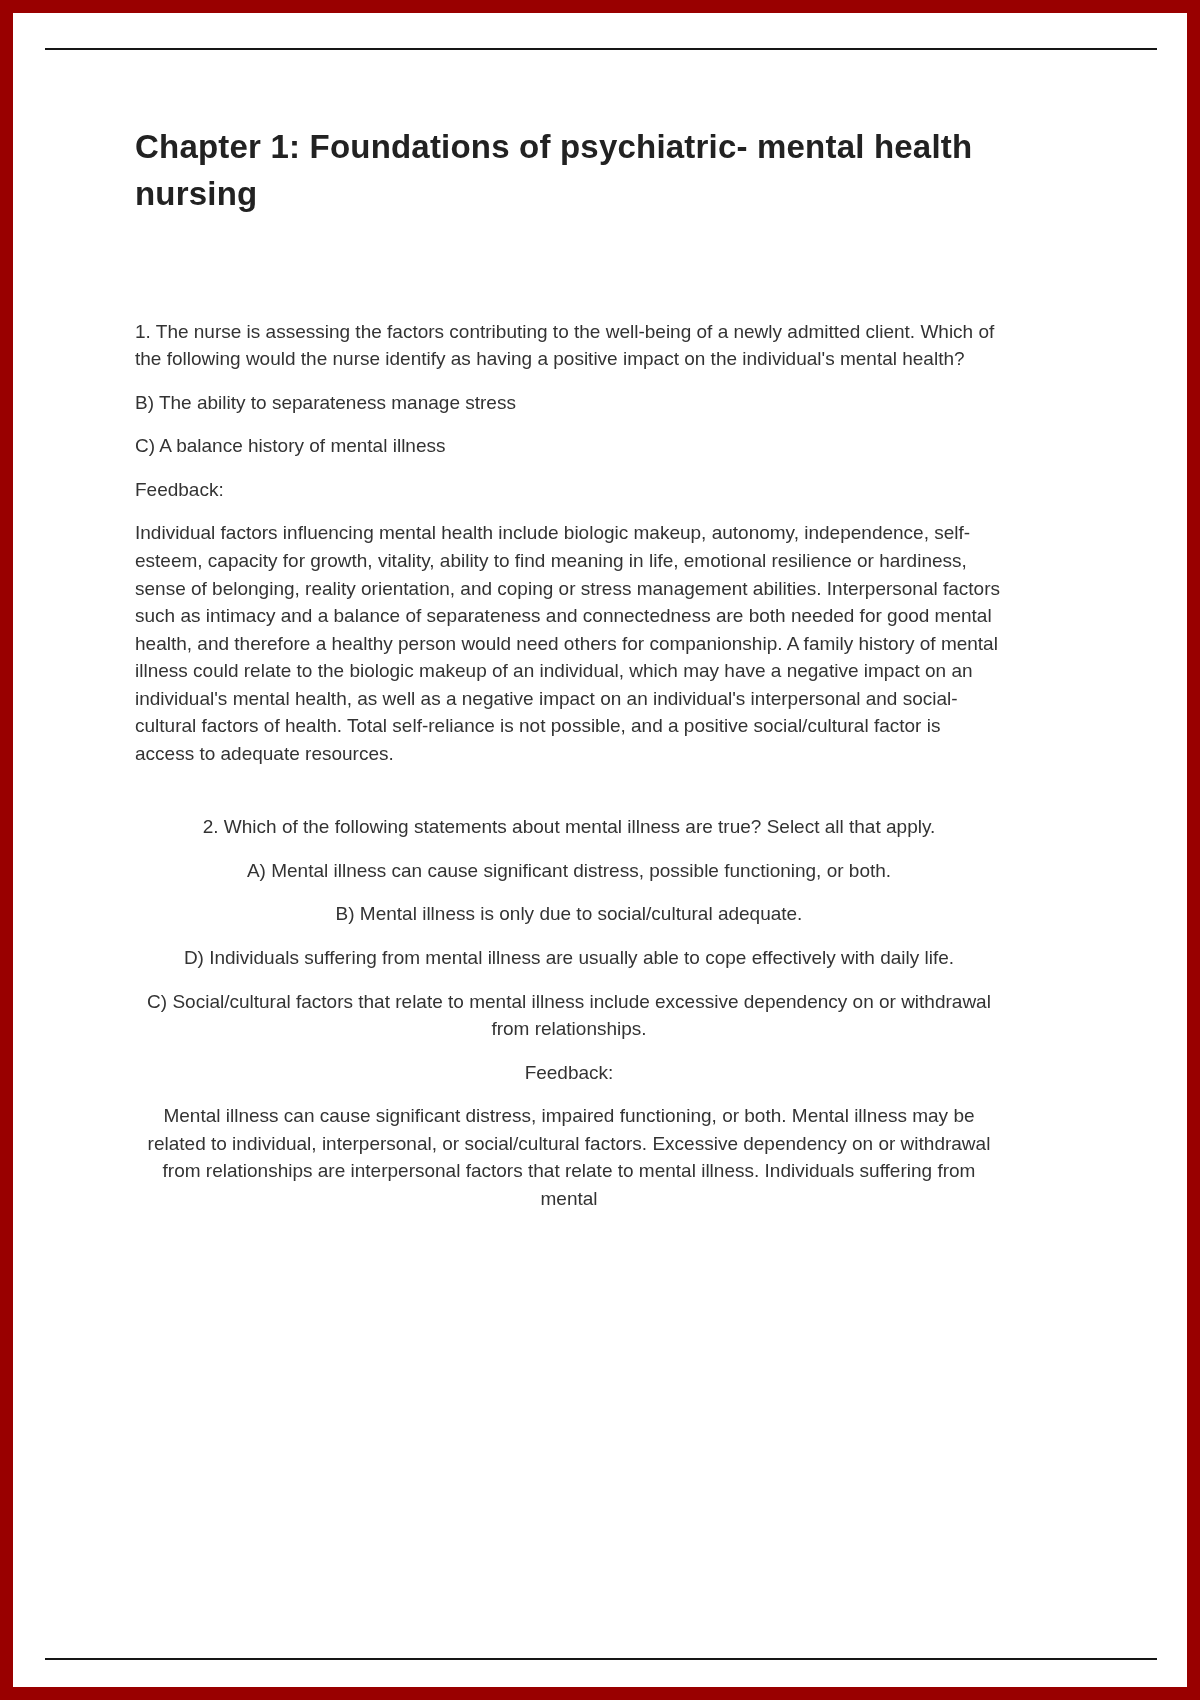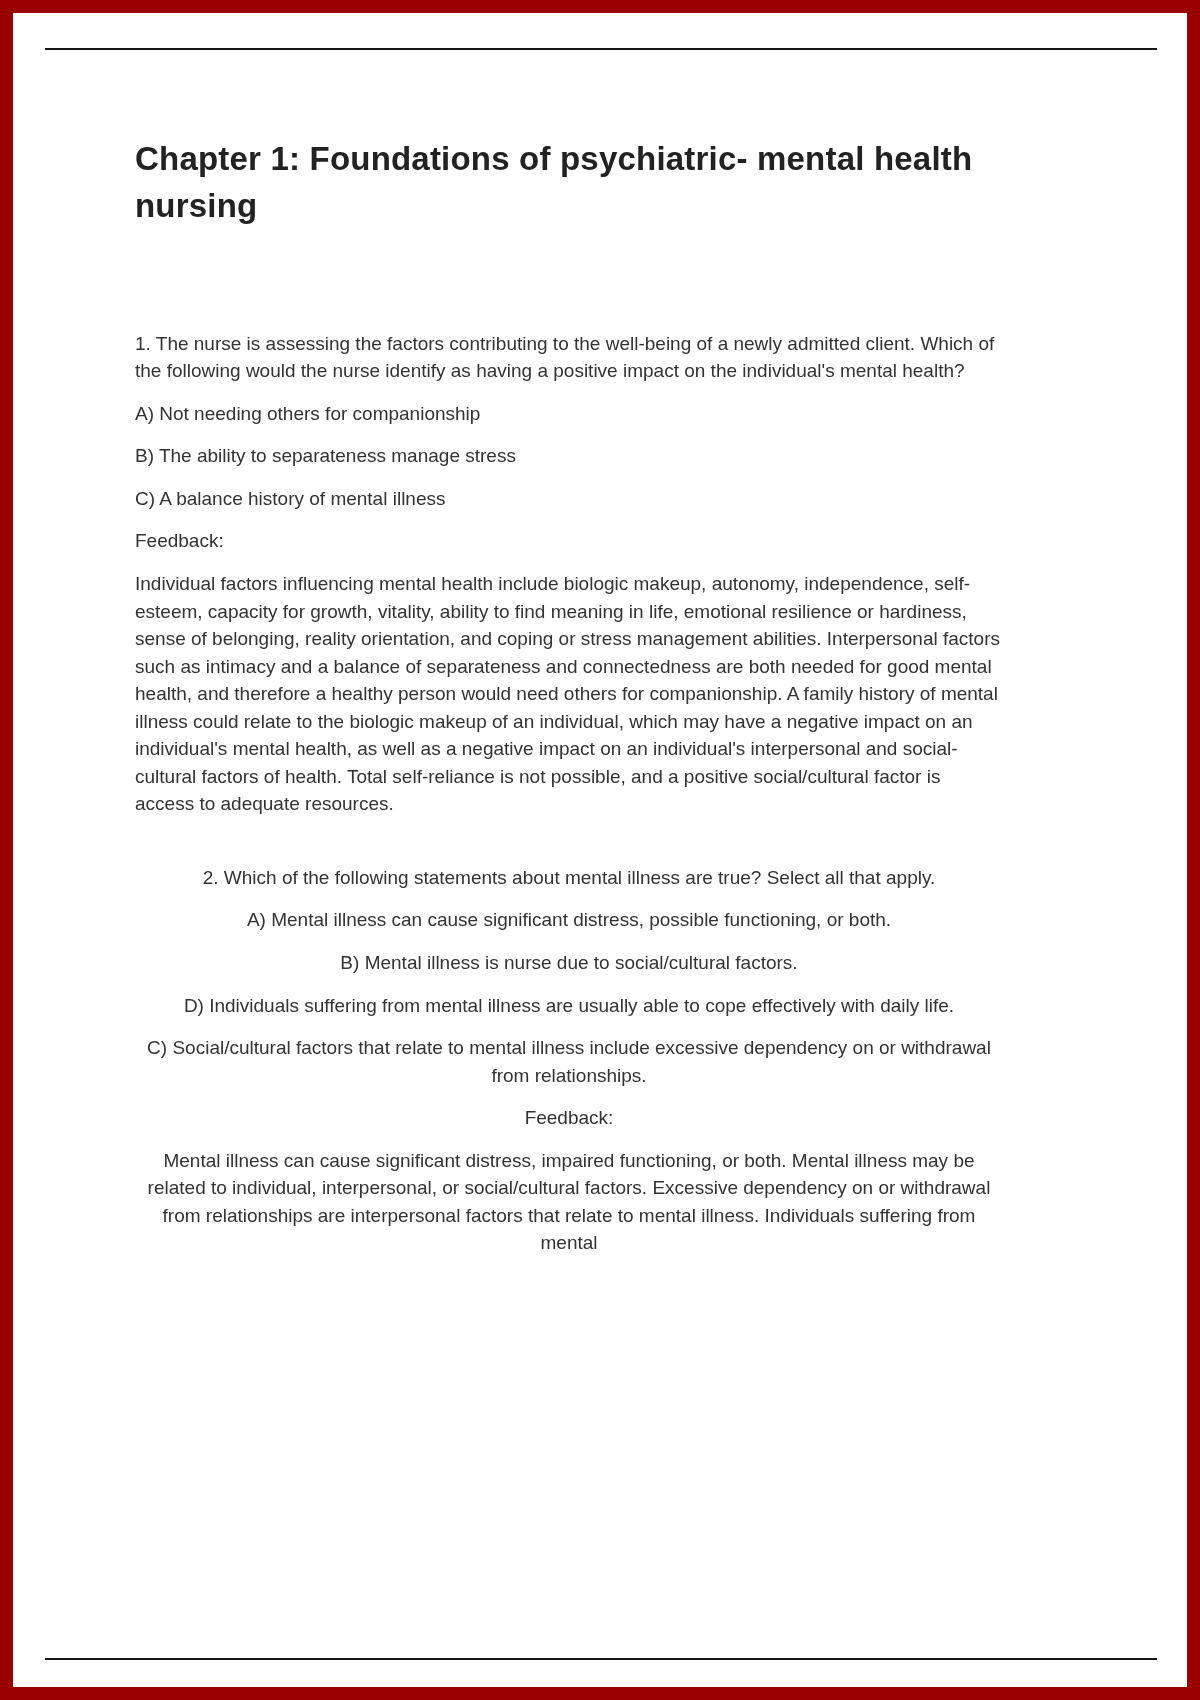--- a/index.html
+++ b/index.html
@@ -38,36 +38,36 @@
     left: 45px;
     width: 1112px;
     height: 2px;
     background: #161616;
   }
   .rule-top { top: 48px; }
   .rule-bottom { top: 1658px; }
   .content {
     position: absolute;
     left: 135px;
-    top: 136px;
+    top: 124px;
     width: 868px;
     color: #333333;
     font-size: 19px;
     line-height: 1.45;
   }
   h1.doc-title {
     font-size: 33px;
     line-height: 1.42;
     font-weight: 700;
     color: #222222;
     margin: 0 0 100px 0;
     letter-spacing: 0.2px;
   }
   .content p {
-    margin: 8px 0 15px 0;
+    margin: 16px 0 15px 0;
   }
   .question-block + .question-block {
     margin-top: 46px;
     text-align: center;
   }
 </style>
 </head>
 <body>
 
 <div class="page">
@@ -76,30 +76,29 @@
   <div class="border-right"></div>
   <div class="border-bottom"></div>
   <div class="rule rule-top"></div>
   <div class="rule rule-bottom"></div>
 
   <div class="content">
     <h1 class="doc-title">Chapter 1: Foundations of psychiatric- mental health nursing</h1>
 
     <section class="question-block">
       <p>1. The nurse is assessing the factors contributing to the well-being of a newly admitted client. Which of the following would the nurse identify as having a positive impact on the individual's mental health?</p>
-      <p>A) Not needing others for companionship</p>
       <p>B) The ability to separateness manage stress</p>
       <p>C) A balance history of mental illness</p>
       <p>Feedback:</p>
       <p>Individual factors influencing mental health include biologic makeup, autonomy, independence, self-esteem, capacity for growth, vitality, ability to find meaning in life, emotional resilience or hardiness, sense of belonging, reality orientation, and coping or stress management abilities. Interpersonal factors such as intimacy and a balance of separateness and connectedness are both needed for good mental health, and therefore a healthy person would need others for companionship. A family history of mental illness could relate to the biologic makeup of an individual, which may have a negative impact on an individual's mental health, as well as a negative impact on an individual's interpersonal and social-cultural factors of health. Total self-reliance is not possible, and a positive social/cultural factor is access to adequate resources.</p>
     </section>
 
     <section class="question-block">
       <p>2. Which of the following statements about mental illness are true? Select all that apply.</p>
       <p>A) Mental illness can cause significant distress, possible functioning, or both.</p>
-      <p>B) Mental illness is nurse due to social/cultural factors.</p>
+      <p>B) Mental illness is only due to social/cultural adequate.</p>
       <p>D) Individuals suffering from mental illness are usually able to cope effectively with daily life.</p>
       <p>C) Social/cultural factors that relate to mental illness include excessive dependency on or withdrawal from relationships.</p>
       <p>Feedback:</p>
       <p>Mental illness can cause significant distress, impaired functioning, or both. Mental illness may be related to individual, interpersonal, or social/cultural factors. Excessive dependency on or withdrawal from relationships are interpersonal factors that relate to mental illness. Individuals suffering from mental</p>
     </section>
   </div>
 </div>
 
 </body></html>

